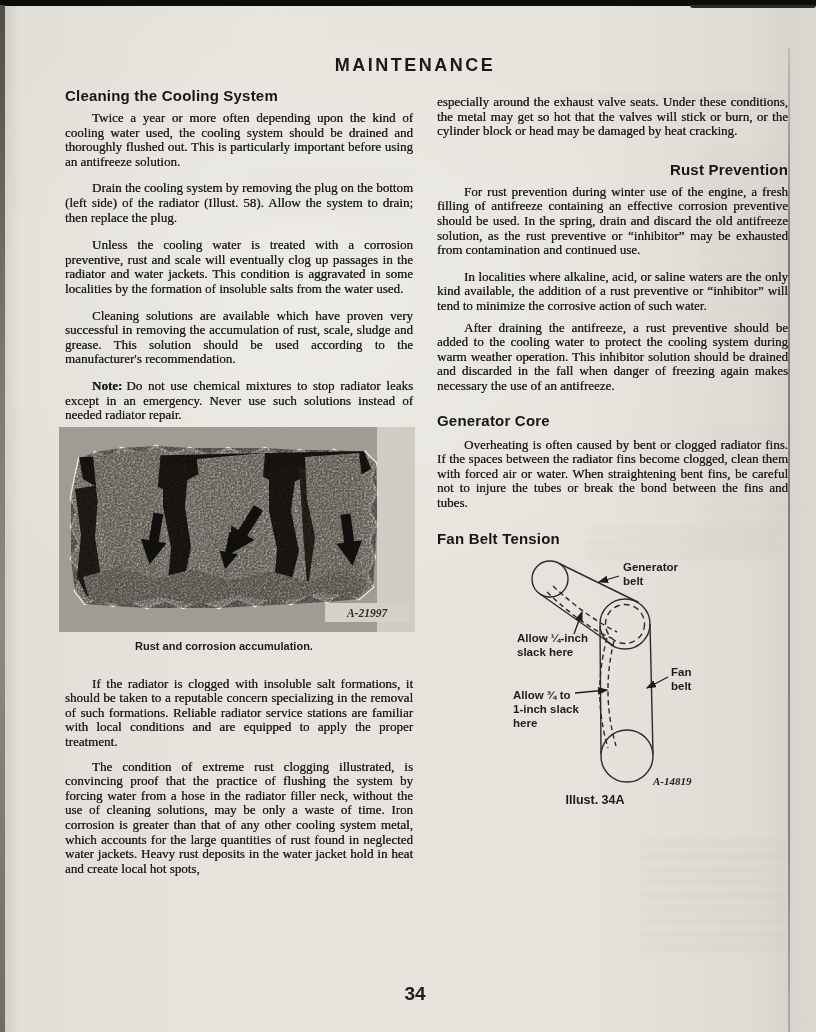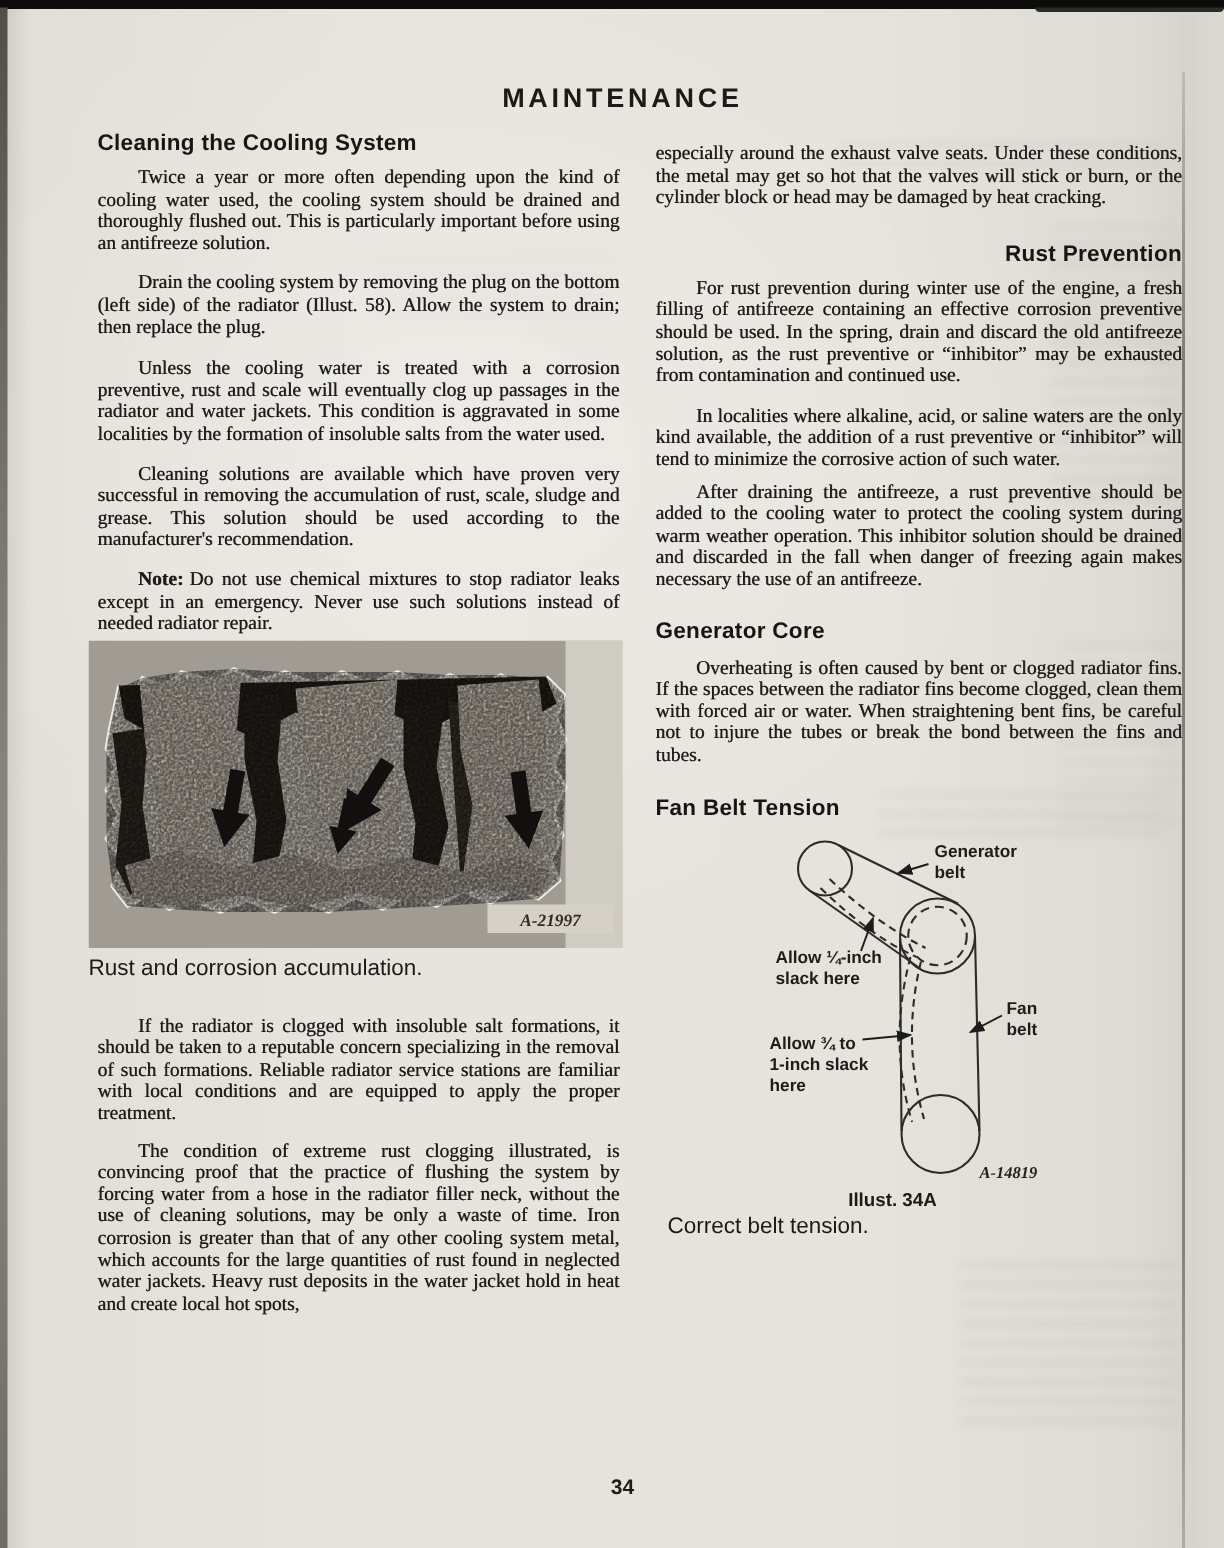--- a/index.html
+++ b/index.html
@@ -50,31 +50,31 @@
     font-size:13px;line-height:14.6px;text-align:justify;text-indent:27px;
     margin:0;color:#1b1b19;text-shadow:0.3px 0 0 rgba(27,27,25,0.8);
   }
   p.body b{margin-right:4px;}
   .fig34{width:356px;height:205px;margin:4px 0 0 -6px;}
   .fig-caption{
     font-family:"Liberation Sans",sans-serif;font-weight:bold;font-size:12.5px;line-height:13px;
     text-align:center;color:#1a1a18;
   }
   .fig-subcaption{
-    font-family:"Liberation Sans",sans-serif;font-weight:normal;font-size:15px;line-height:12px;
-    text-align:left;color:#1a1a18;
+    font-family:"Liberation Sans",sans-serif;font-weight:bold;font-size:11px;line-height:12px;
+    text-align:center;color:#1a1a18;
   }
   .cap34{width:356px;margin:12px 0 0 -6px;padding-right:26px;box-sizing:border-box;}
   .subcap34{width:356px;margin:8px 0 0 -6px;padding-right:26px;box-sizing:border-box;}
   .fig34a{width:300px;height:240px;margin:7px 0 0 58px;}
   .cap34a{width:300px;margin:0 0 0 8px;}
   .subcap34a{width:300px;margin:5px 0 0 8px;}
   .page-number{
     position:absolute;left:340px;top:983px;width:150px;text-align:center;
-    font-family:"Liberation Sans",sans-serif;font-weight:bold;font-size:14px;color:#1c1c1a;
+    font-family:"Liberation Sans",sans-serif;font-weight:bold;font-size:19px;color:#1c1c1a;
   }
   .diagram-label{
     font-family:"Liberation Sans",sans-serif;font-weight:bold;font-size:11.5px;fill:#1c1c1a;
   }
   .photo-id-text{
     font-family:"Liberation Serif",serif;font-style:italic;font-weight:bold;font-size:11.5px;fill:#2e2b26;
   }
   .id34a{
     font-family:"Liberation Serif",serif;font-style:italic;font-weight:bold;font-size:11px;fill:#23211e;
   }
@@ -204,16 +204,15 @@
       <text x="22" y="102" class="diagram-label">slack here</text>
       <text x="176" y="122" class="diagram-label">Fan</text>
       <text x="176" y="136" class="diagram-label">belt</text>
       <text x="18" y="145" class="diagram-label">Allow ¾ to</text>
       <text x="18" y="159" class="diagram-label">1-inch slack</text>
       <text x="18" y="173" class="diagram-label">here</text>
       <text x="158" y="231" class="id34a">A-14819</text>
     </svg>
   </div>
   <div class="fig-caption cap34a">Illust. 34A</div>
-  <div class="fig-subcaption subcap34a">Correct belt tension.</div>
 </div>
 
 <div class="page-number">34</div>
 
 </body></html>

